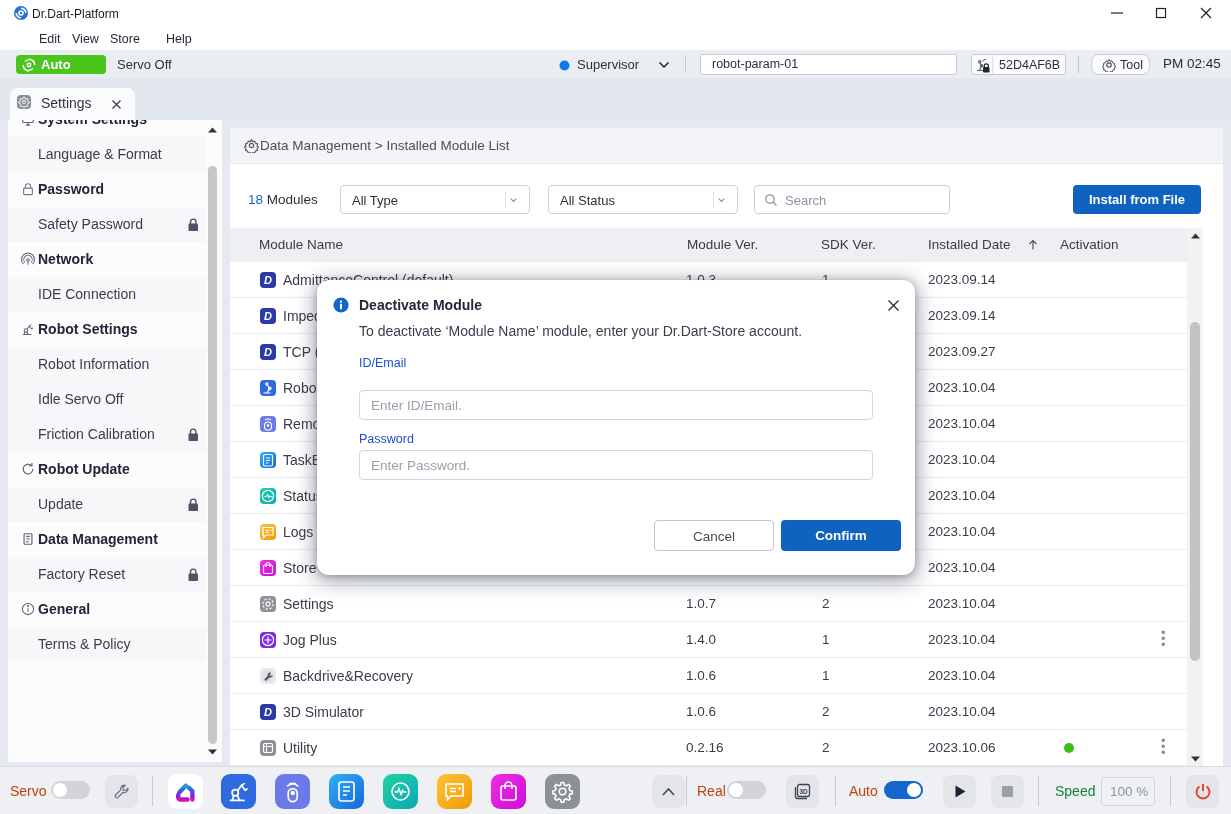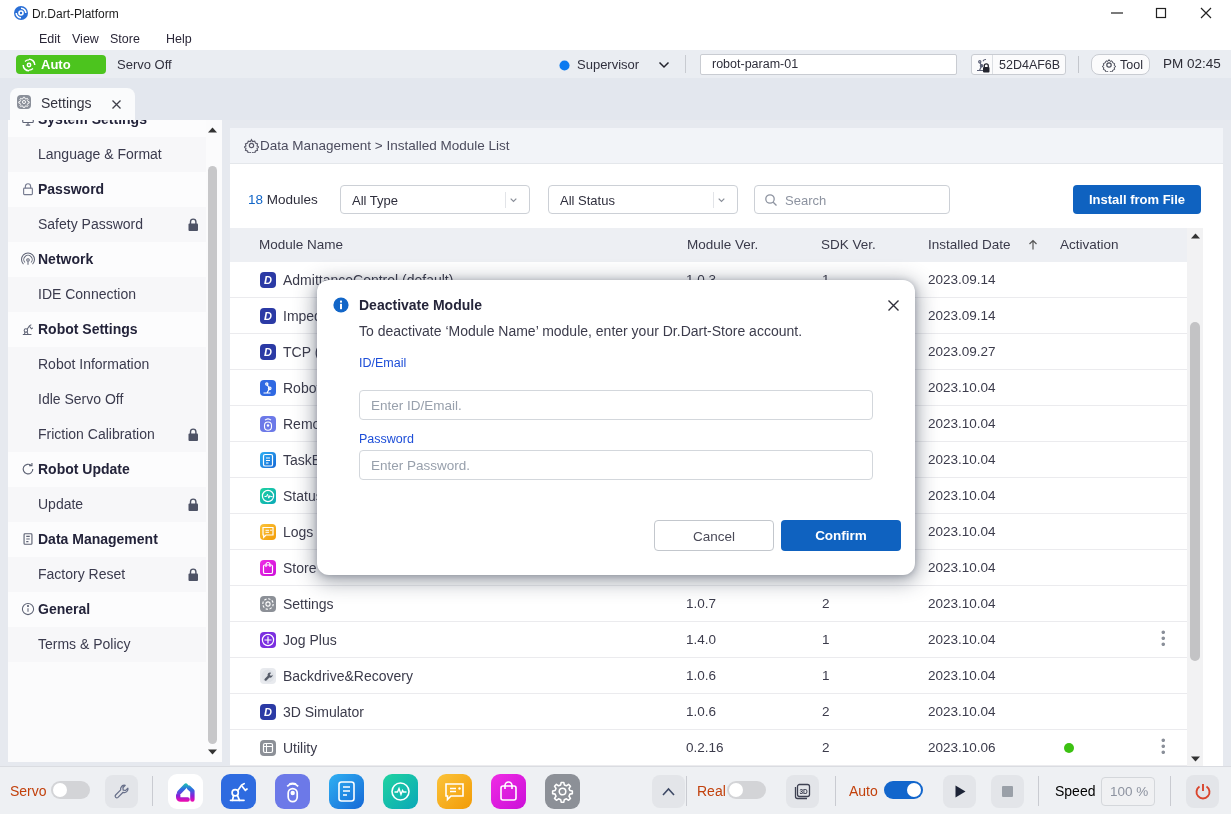--- a/index.html
+++ b/index.html
@@ -665,21 +665,21 @@
     </div>
   <div class="tkbtn" style="left:943px;">
     <svg class="abs" style="left:11px; top:9px;" width="13" height="15" viewBox="0 0 13 15">
         <path d="M1.5 1.5 L11.5 7.5 L1.5 13.5 z" fill="#1c2336"></path>
       </svg>
   </div>
   <div class="tkbtn" style="left:991px;">
     <div class="abs" style="left:11px; top:11px; width:11px; height:11px; background:#9aa0a8; border-radius:1px;"></div>
   </div>
   <div class="tksep" style="left:1038px;"></div>
-  <span class="tk-txt" style="left:1055px; color:#000000;">Speed</span>
+  <span class="tk-txt" style="left:1055px; color:#15803d;">Speed</span>
   <div class="abs" style="left:1101px; top:10px; width:54px; height:29px; background:#f0f1f3; border:1px solid #d4d7db; border-radius:4px;">
     <span class="abs" style="left:8px; top:6px; font-size:13.5px; color:#8d93a0;">100 %</span>
   </div>
   <div class="tksep" style="left:1170px;"></div>
   <div class="tkbtn" style="left:1186px;">
     <svg class="abs" style="left:8px; top:7px;" width="18" height="19" viewBox="0 0 18 19">
       <path d="M9 2 V9" stroke="#d9442c" stroke-width="1.9" fill="none"></path>
       <path d="M5.5 4.5 a6.5 6.5 0 1 0 7 0" stroke="#d9442c" stroke-width="1.9" fill="none"></path>
     </svg>
   </div>

